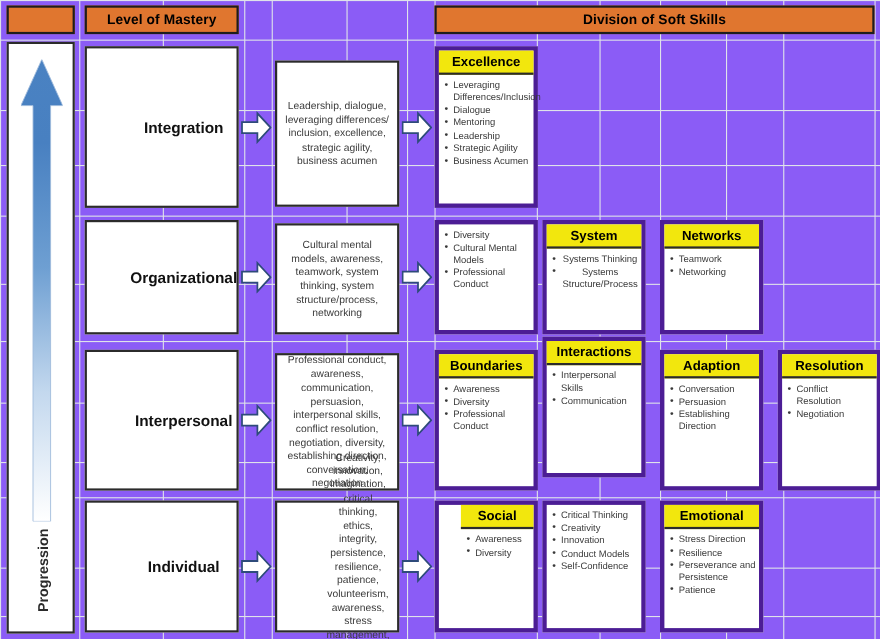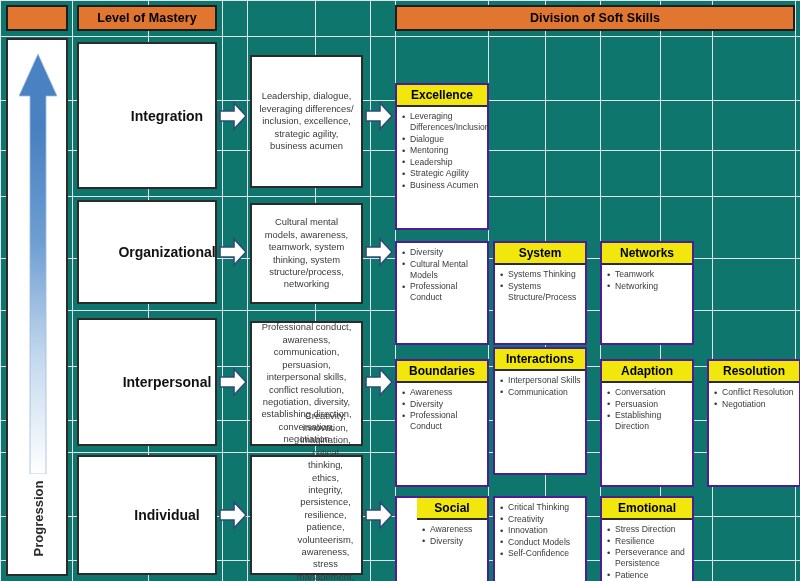--- a/index.html
+++ b/index.html
@@ -11,21 +11,21 @@
     font-family: "Liberation Sans", sans-serif;
     width: 800px;
     height: 581px;
     overflow: hidden;
   }
 
   #canvas {
     position: relative;
     width: 800px;
     height: 581px;
-    background: #0f766e;
+    background: #8b5cf6;
   }
 
   
   .grid-v, .grid-h {
     position: absolute;
     background: #dfe3ea;
   }
   .grid-v { width: 1px; top: 0; height: 581px; }
   .grid-h { height: 1px; left: 0; width: 800px; }
 
@@ -110,23 +110,22 @@
     font-size: 9.4px;
     line-height: 12.4px;
     text-align: center;
     color: #3a3a3a;
   }
 
   
   .skill-card {
     position: absolute;
     background: #ffffff;
-    border: 2px solid #4c1d95;
+    border: 4px solid #4c1d95;
     box-sizing: border-box;
-    margin-top: 41px;
   }
   .skill-head {
     background: #f2e70d;
     border-bottom: 2px solid #2b2b2b;
     height: 20px;
     display: flex;
     align-items: center;
     justify-content: center;
     font-size: 12px;
     font-weight: bold;
@@ -265,21 +264,21 @@
       </svg>
       <div class="skill-card" style="left: 395px; width: 94px; top: 200px; height: 104px;">
         <div class="skill-body">
           <ul>
             <li>Diversity</li>
             <li>Cultural Mental Models</li>
             <li>Professional Conduct</li>
           </ul>
         </div>
       </div>
-      <div class="skill-card" style="left: 493px; width: 94px; top: 200px; height: 104px;">
+      <div class="skill-card" style="left: 493px; width: 94px; top: 200px; height: 104px; text-align: center;">
         <div class="skill-head">System</div>
         <div class="skill-body">
           <ul>
             <li>Systems Thinking</li>
             <li>Systems Structure/Process</li>
           </ul>
         </div>
       </div>
       <div class="skill-card" style="left: 600px; width: 94px; top: 200px; height: 104px;">
         <div class="skill-head">Networks</div>

